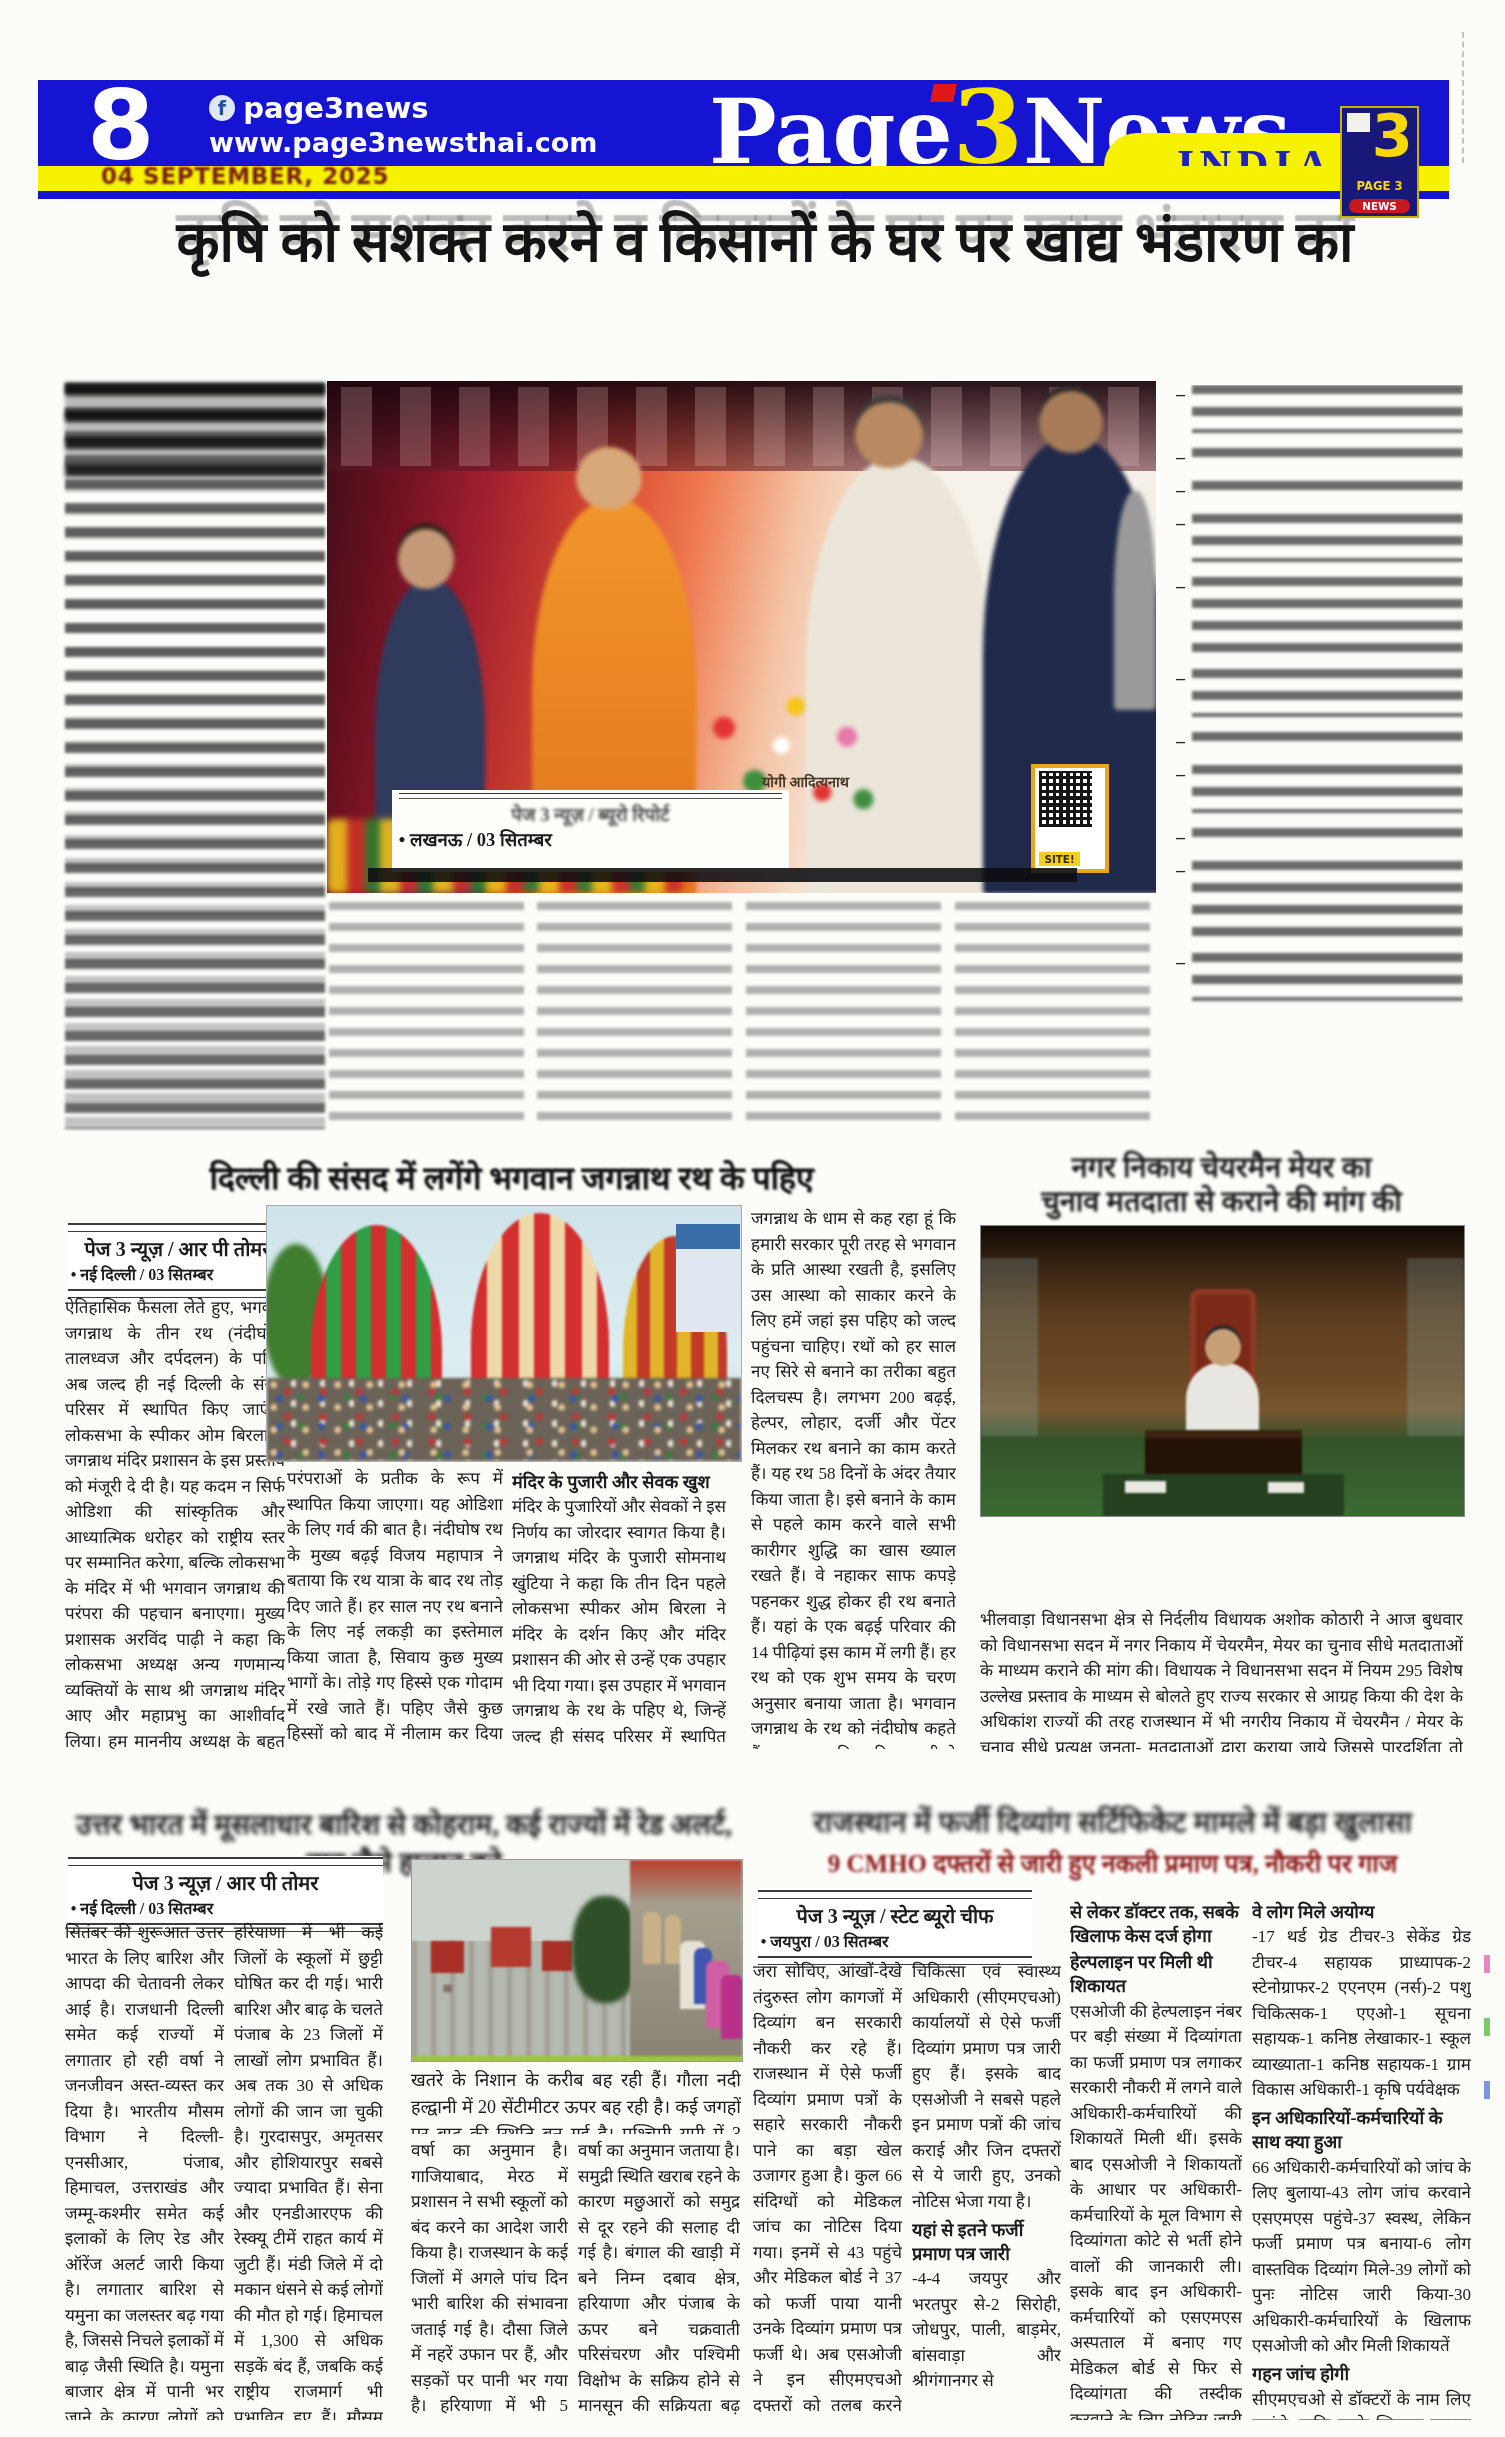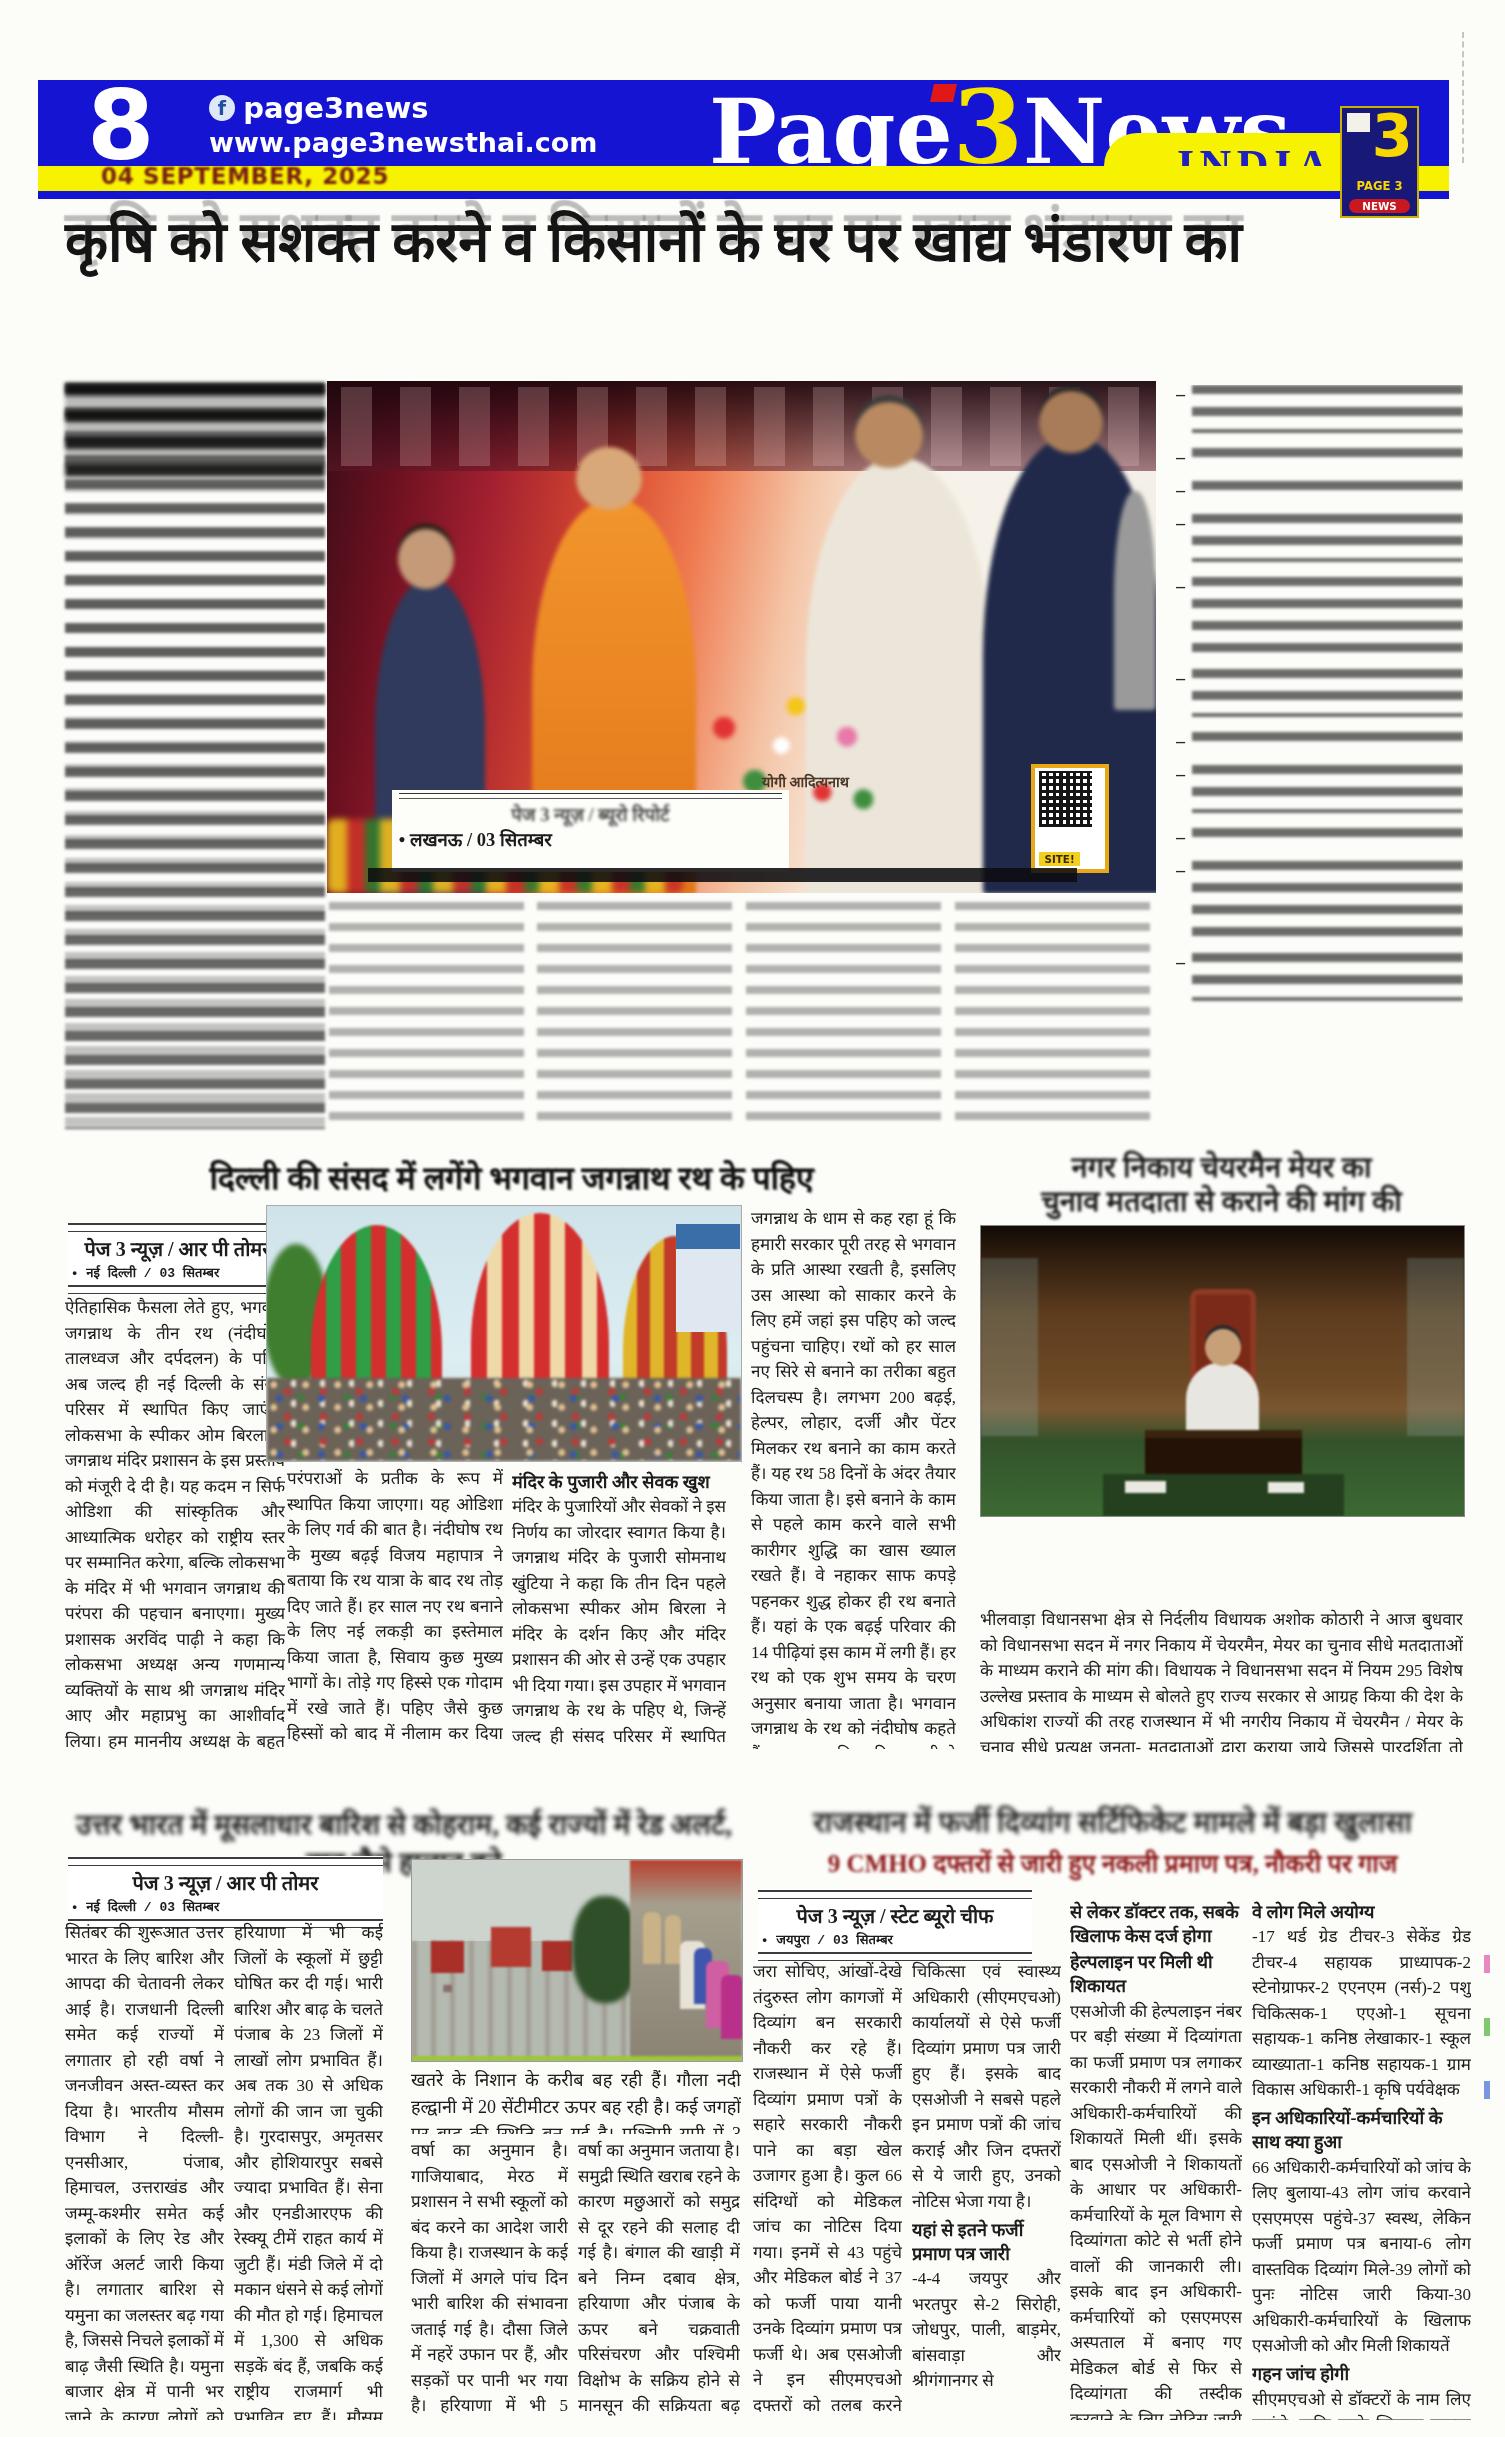--- a/index.html
+++ b/index.html
@@ -26,31 +26,31 @@
   .logo-notch{position:absolute;left:4.8px;top:4.8px;width:23px;height:19px;background:#f2f2ea;}
   .logo-3{position:absolute;right:4.1px;top:-6.8px;color:#f8d800;font:800 59px "DejaVu Sans",sans-serif;}
   .logo-page3{position:absolute;left:0;right:0;bottom:23px;text-align:center;color:#f8d800;font:800 11.6px "DejaVu Sans",sans-serif;}
   .logo-news{position:absolute;left:6.8px;right:6.8px;bottom:2.7px;background:#c81820;border-radius:8.2px;text-align:center;
              color:#fff;font:800 10.3px "DejaVu Sans",sans-serif;padding:1.4px 0;}
   .date-bar{height:25px;background:#f6f200;border-bottom:8.2px solid #1414d2;position:relative;}
   .date-text{position:absolute;left:63px;top:-2.7px;color:#7a2014;font:800 23px "DejaVu Sans","Liberation Sans",sans-serif;
              letter-spacing:0.7px;filter:blur(0.8px);}
   .fold-mark{left:1462px;top:31.5px;height:131px;width:0;border-left:2.1px dashed #c4c4c4;}
   
-  .headline1,.headline2{left:65px;width:1400px;text-align:left;font-weight:800;color:#141414;
+  .headline1,.headline2{left:65px;width:1400px;text-align:center;font-weight:800;color:#141414;
       font-size:56px;line-height:1.0;text-shadow:0 -9.6px 1.4px rgba(110,110,110,.45);}
   .headline1{top:214px;}
   .headline2{top:293px;}
   
   .story-text{font-size:17px;line-height:1.5;text-align:justify;overflow:hidden;color:#1b1b1b;}
   .sub{font-weight:700;font-size:18px;margin:2.7px 0 1.4px 0;}
   .byline{background:#fff;}
   .rule{height:5.5px;border-top:2.1px solid #3c3c3c;border-bottom:1.4px solid #3c3c3c;margin:1.4px 0;}
   .b1{text-align:center;font-weight:700;font-size:20px;padding:1.4px 0;}
-  .b2{font-weight:700;font-size:13px;padding:0 0 2.7px 2.7px;font-family:Liberation Mono, monospace;}
+  .b2{font-weight:700;font-size:16px;padding:0 0 2.7px 2.7px;}
   
   .blurcol{filter:blur(1.5px);opacity:.85;
     background-image:repeating-linear-gradient(180deg,rgba(35,35,35,.8) 0 9.6px,transparent 9.6px 24px),
                      repeating-linear-gradient(180deg,rgba(60,60,60,.35) 5.5px 15px,transparent 15px 29px);}
   .ghostcol{filter:blur(1.7px);opacity:.55;
     background-image:repeating-linear-gradient(180deg,rgba(55,55,55,.7) 0 8.2px,transparent 8.2px 21px);}
   .darkchunk{filter:blur(2.1px);background:repeating-linear-gradient(180deg,rgba(10,10,10,.9) 0 12.3px,rgba(90,90,90,.4) 12.3px 27px);}
   .bullets{display:flex;flex-direction:column;gap:15px;}
   .bullet{display:flex;gap:6.8px;}
   .bullet .dash{color:#2a2a2a;font-weight:700;font-size:18px;line-height:1;filter:blur(0.7px);}

